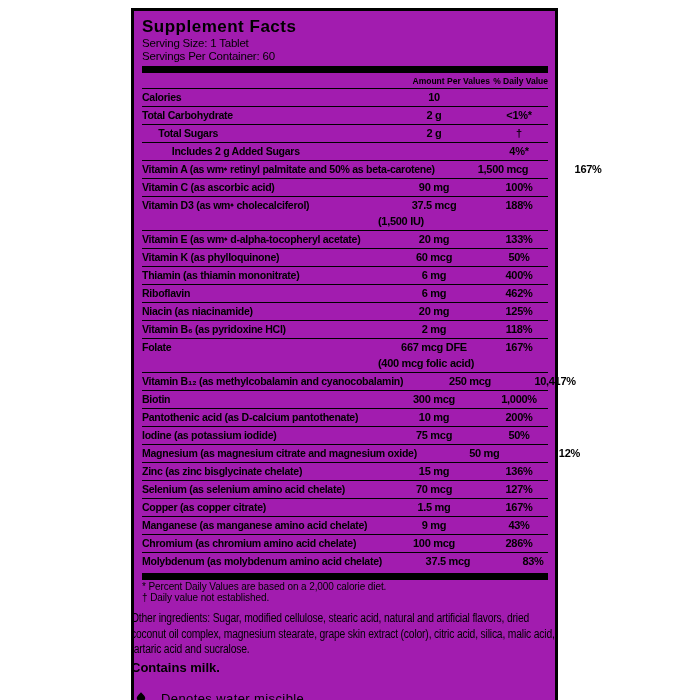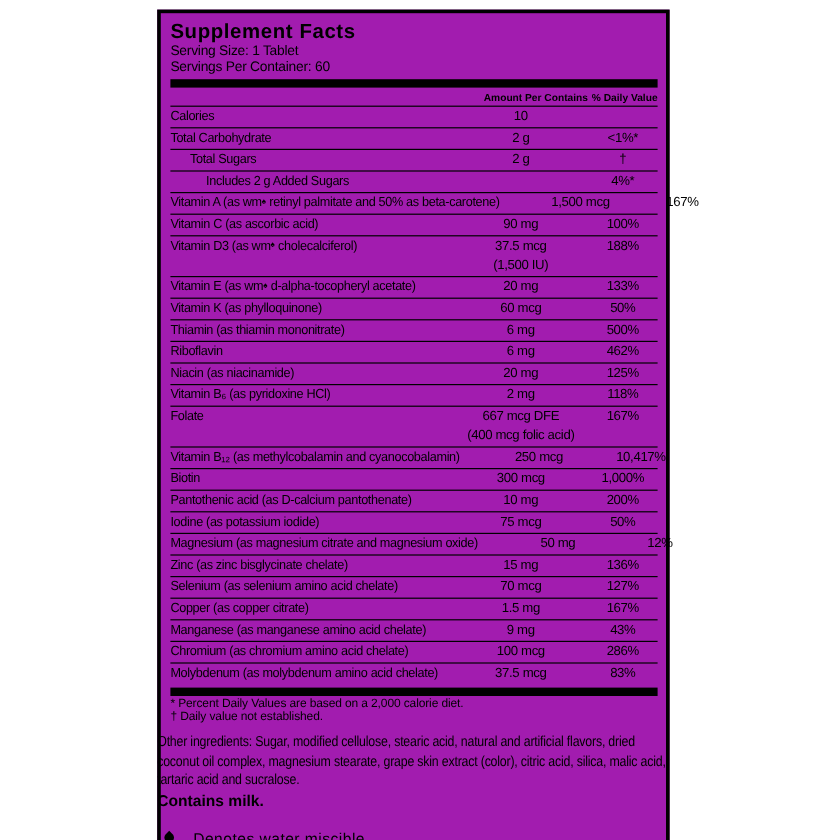--- a/index.html
+++ b/index.html
@@ -10,29 +10,29 @@
   .panel{
     position:absolute;left:131px;top:8px;width:427px;height:700px;
     border:3px solid #000;box-sizing:border-box;background:#a21caf;
     padding:4px 7px 3px 8px;
   }
   .title{font-size:17px;font-weight:bold;letter-spacing:.5px;line-height:21px;margin-top:1px;}
   .serving{font-size:11.5px;line-height:13px;letter-spacing:-.2px;}
   .thickbar{height:7px;background:#000;margin-top:3px;}
   .hdr{display:grid;grid-template-columns:1fr 112px 58px;font-size:8.5px;font-weight:bold;padding:3px 0 2px;}
   .hamt,.hdv{text-align:right;white-space:nowrap;}
-  .rows{display:block;}
+  .rows{display:block;font-weight:bold;}
   .row{
     display:grid;grid-template-columns:1fr 112px 58px;
     border-top:1px solid #000;font-size:11px;line-height:13px;
     padding:2px 0;letter-spacing:-.3px;
   }
   .rname{white-space:nowrap;transform:scaleX(.96);transform-origin:left center;}
   .ramt,.rdv{text-align:center;white-space:nowrap;}
-  .ramt2{grid-column:2;grid-row:2;text-align:center;white-space:nowrap;padding-top:3px;}
+  .ramt2{grid-column:2;grid-row:2;text-align:left;white-space:nowrap;padding-top:3px;}
   .ind1 .rname{padding-left:17px;}
   .ind2 .rname{padding-left:31px;}
   .wm{font-size:7px;letter-spacing:0;vertical-align:2px;line-height:0;}
   .fnotes{margin-top:2px;}
   .fnote{font-size:10px;line-height:10.5px;letter-spacing:-.1px;padding-left:9px;text-indent:-9px;}
   .below{position:absolute;left:131px;top:611px;width:460px;}
   .oi{margin:0;width:494px;font-size:12px;line-height:15.5px;letter-spacing:-.2px;transform:scaleX(.86);transform-origin:left top;}
   .contains{margin:1px 0 14px 0;font-size:13px;font-weight:bold;line-height:18px;}
   .wmline{margin:3px 0 0 6px;font-size:13px;letter-spacing:.4px;display:flex;align-items:center;gap:16px;}
   .droplet{width:8px;height:8px;background:#000;border-radius:0 50% 50% 50%;transform:rotate(45deg);display:inline-block;flex:none;}
@@ -41,21 +41,21 @@
 <body>
 
 <div class="panel">
   <div class="title">Supplement Facts</div>
   <div class="serving">Serving Size: 1 Tablet</div>
   <div class="serving">Servings Per Container: 60</div>
   <div class="thickbar"></div>
 
   <div class="hdr">
     <span class="hname"></span>
-    <span class="hamt">Amount Per Contains</span>
+    <span class="hamt">Amount Per Values</span>
     <span class="hdv">% Daily Value</span>
   </div>
 
   <div class="rows">
 
       <div class="row">
         <span class="rname">Calories</span>
         <span class="ramt">10</span>
         <span class="rdv"></span>
 
@@ -113,21 +113,21 @@
       <div class="row">
         <span class="rname">Vitamin K (as phylloquinone)</span>
         <span class="ramt">60 mcg</span>
         <span class="rdv">50%</span>
 
       </div>
 
       <div class="row">
         <span class="rname">Thiamin (as thiamin mononitrate)</span>
         <span class="ramt">6 mg</span>
-        <span class="rdv">500%</span>
+        <span class="rdv">400%</span>
 
       </div>
 
       <div class="row">
         <span class="rname">Riboflavin</span>
         <span class="ramt">6 mg</span>
         <span class="rdv">462%</span>
 
       </div>
 

